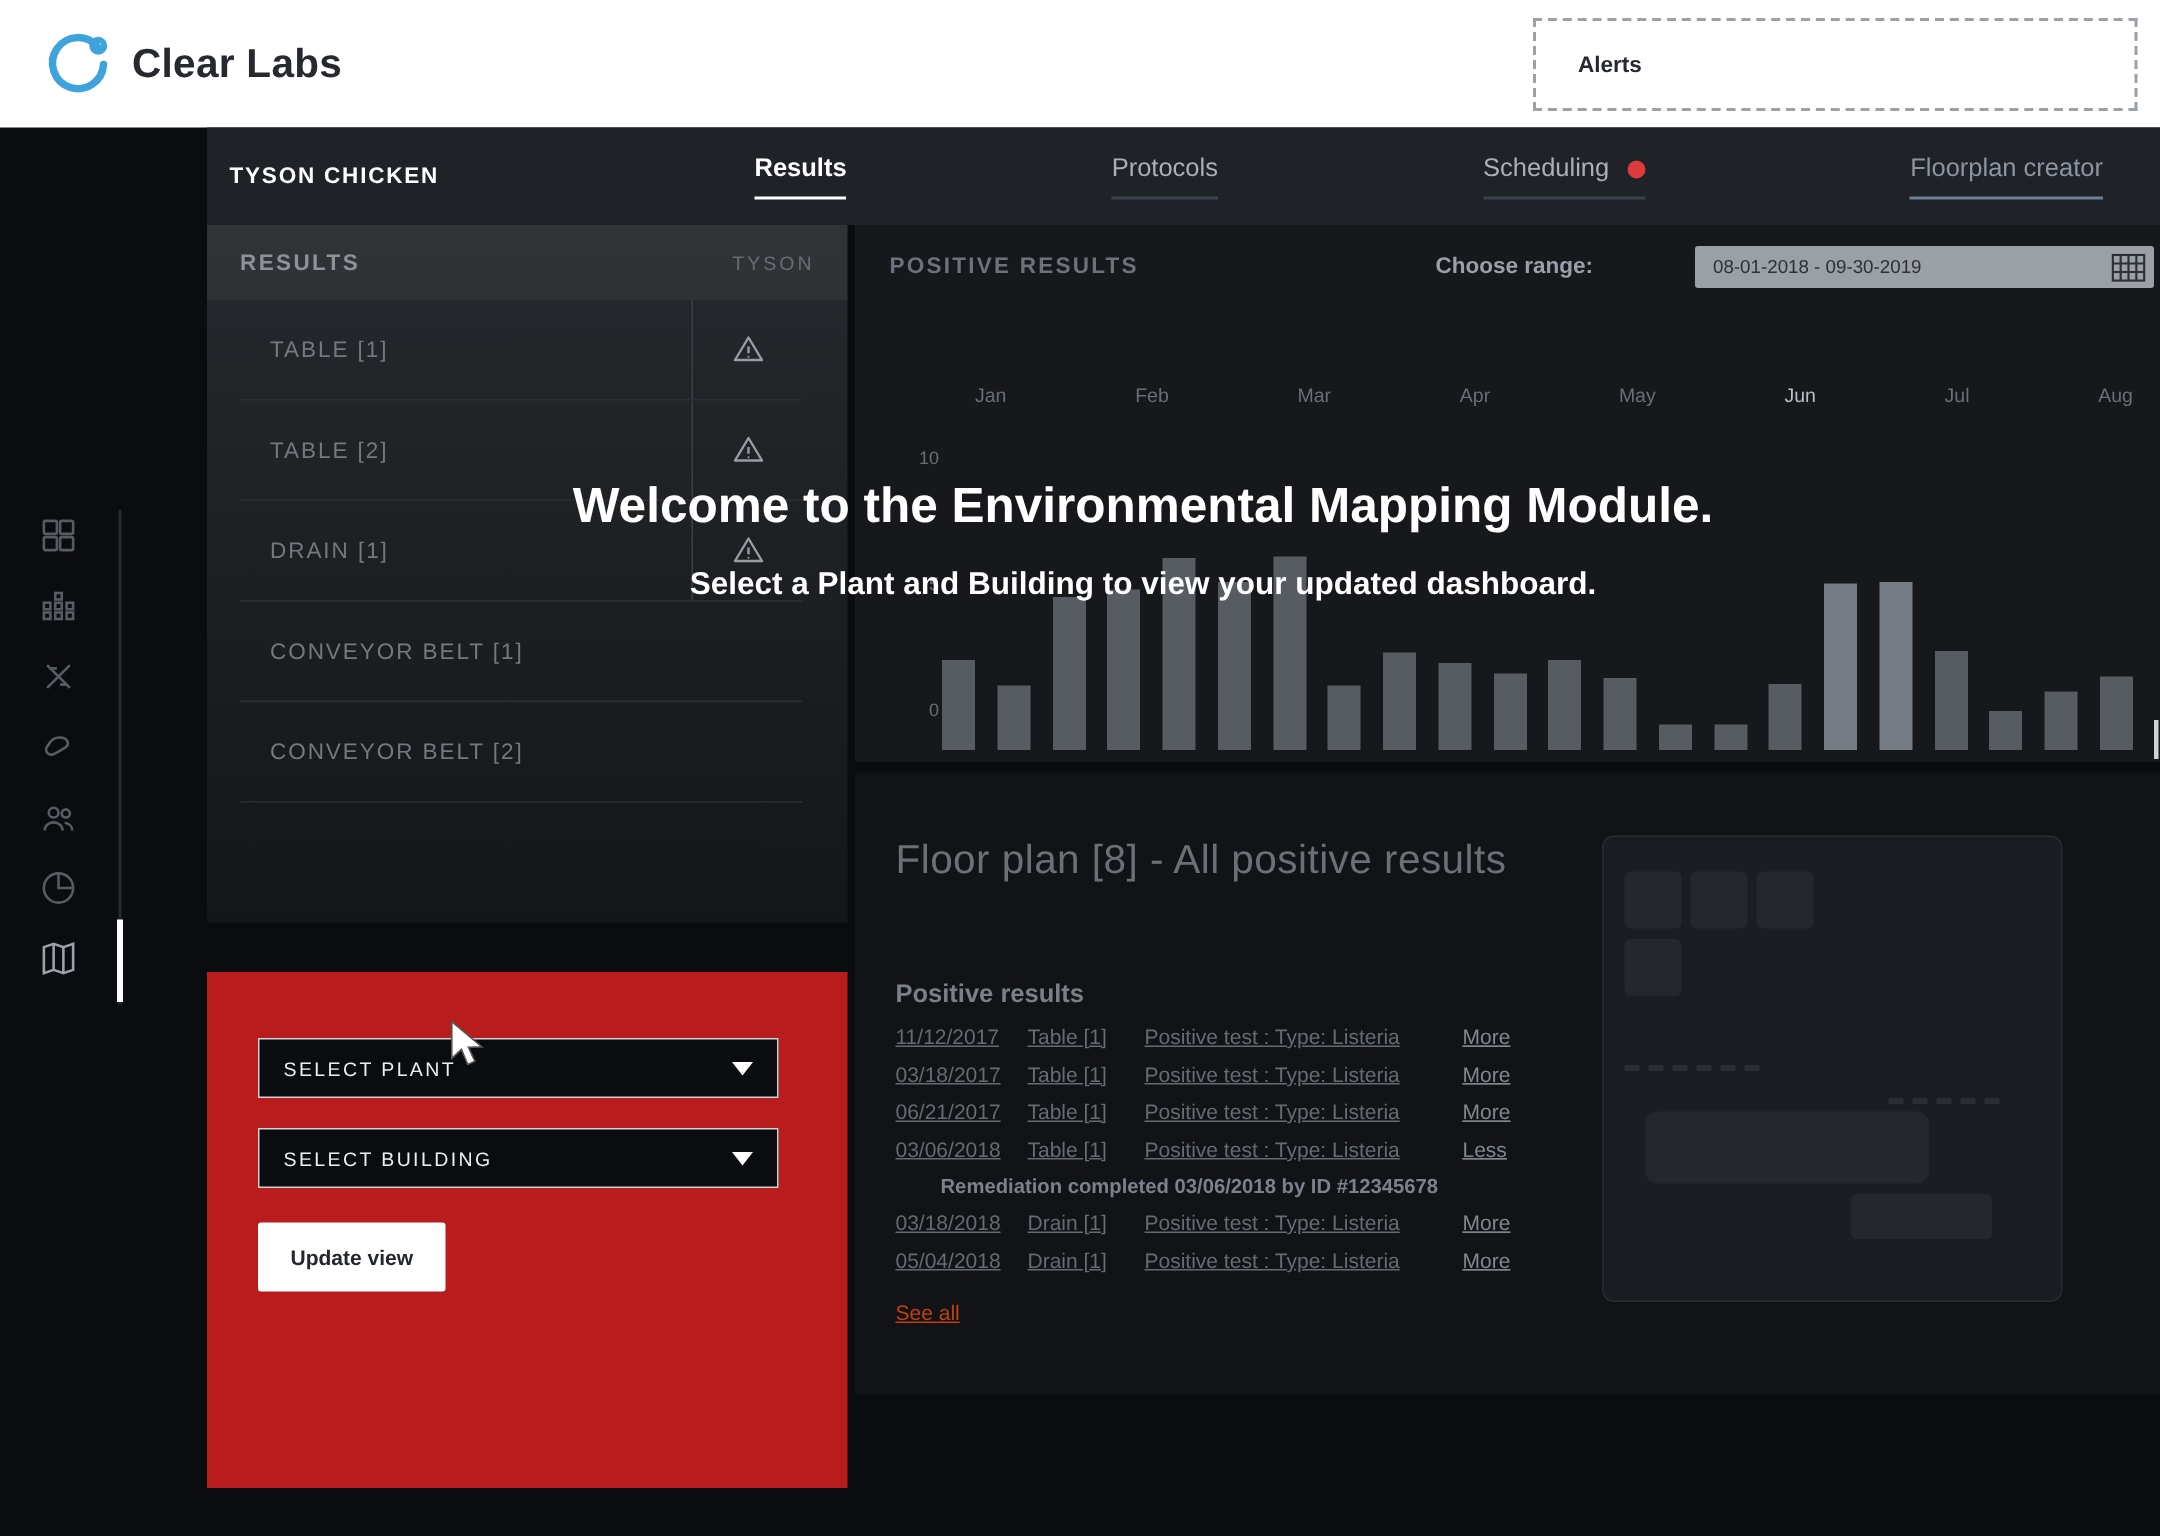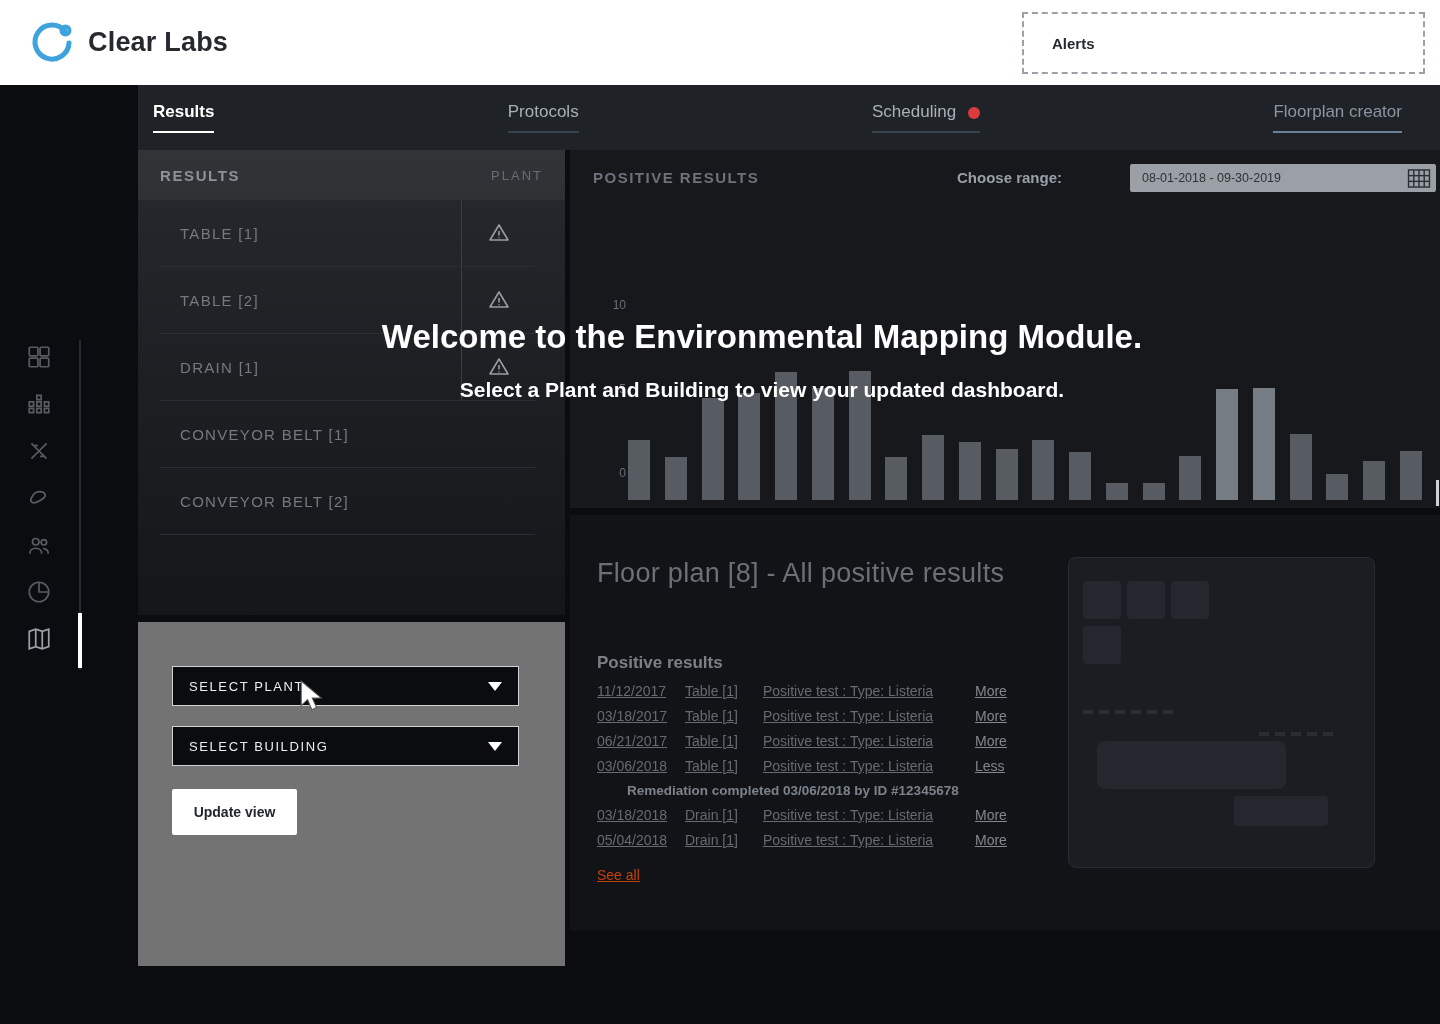--- a/index.html
+++ b/index.html
@@ -73,21 +73,21 @@
   .mm-sq { position:absolute; background:#24282e; border-radius:4px; }
   .mm-dash { position:absolute; display:flex; gap:6px; }
   .mm-dash i { width:10px; height:4px; background:#2a2e34; }
 
   
   .welcome { position:absolute; left:0; right:0; top:318px; padding-left:84px; text-align:center; z-index:50; }
   .welcome h1 { font-size:33px; font-weight:700; color:#ffffff; }
   .welcome h2 { margin-top:22px; font-size:21px; font-weight:700; color:#ffffff; }
 
   
-  .select-panel { position:absolute; left:138px; top:622px; width:427px; height:344px; background:#737373; z-index:40; }
+  .select-panel { position:absolute; left:138px; top:648px; width:427px; height:344px; background:#b91c1c; z-index:40; }
   .dd { position:absolute; left:34px; width:347px; height:40px; background:#0a0c0f; border:1px solid #cfd3d6; display:flex; align-items:center; justify-content:space-between; padding:0 16px; color:#eceef0; font-size:13px; letter-spacing:1.6px; cursor:pointer; }
   .dd.plant { top:44px; }
   .dd.building { top:104px; }
   .caret { width:0; height:0; border-left:7px solid transparent; border-right:7px solid transparent; border-top:9px solid #ffffff; }
   .update-btn { position:absolute; left:34px; top:167px; width:125px; height:46px; background:#ffffff; border:none; border-radius:2px; font-family:inherit; font-size:14px; font-weight:700; color:#24272b; cursor:pointer; }
 
   
   .export-btn { position:absolute; left:138px; top:938px; width:213px; height:50px; background:#8e959d; border:none; font-family:inherit; font-size:14px; font-weight:700; color:#22252a; cursor:pointer; z-index:40; }
   .cursor { position:absolute; left:300px; top:680px; z-index:60; }
 </style>
@@ -101,20 +101,21 @@
       <path d="M35.1 10.2 A17 17 0 1 0 39 22" fill="none" stroke="#3ea2dd" stroke-width="5" stroke-linecap="round"></path>
       <circle cx="35.5" cy="9.5" r="4" fill="none" stroke="#3ea2dd" stroke-width="4"></circle>
     </svg>
     <div class="brand">Clear Labs</div>
     <div class="alerts-box">
       <span>Alerts</span>
     </div>
   </div>
 
   <div class="nav">
+    <div class="nav-company">TYSON CHICKEN</div>
     <div class="nav-tabs">
       <div class="tab active"><span>Results</span></div>
       <div class="tab"><span>Protocols</span></div>
       <div class="tab"><span>Scheduling</span><span class="dot"></span></div>
       <div class="tab blueline"><span>Floorplan creator</span></div>
     </div>
   </div>
 
   <div class="sidebar">
     <div class="side-rule"></div>
@@ -170,21 +171,21 @@
             <path d="M3 5l6-2 6 2 6-2v16l-6 2-6-2-6 2z"></path>
             <path d="M9 3v16M15 5v16"></path>
           </svg>
       </span>
     </div>
   </div>
 
   <div class="results-panel">
     <div class="rp-head">
       <span class="rp-title">RESULTS</span>
-      <span class="rp-filter">PLANT</span>
+      <span class="rp-filter">TYSON</span>
     </div>
     <div class="rp-row">
       <span class="rp-label">TABLE [1]</span>
       <span class="rp-warn">
         <svg viewBox="0 0 24 24">
             <path d="M12 4 L21 19 H3 Z" stroke-linejoin="round"></path>
             <line x1="12" y1="10" x2="12" y2="14.5"></line>
             <circle cx="12" cy="16.8" r="0.7" fill="#989da4" stroke="none"></circle>
           </svg>
       </span>
@@ -226,20 +227,30 @@
         <svg width="24" height="19" viewBox="0 0 24 20" stroke="#2c3036" fill="none" stroke-width="1.5">
             <rect x="1" y="1" width="22" height="18"></rect>
             <line x1="1" y1="7" x2="23" y2="7"></line>
             <line x1="1" y1="13" x2="23" y2="13"></line>
             <line x1="6.5" y1="1" x2="6.5" y2="19"></line>
             <line x1="12" y1="1" x2="12" y2="19"></line>
             <line x1="17.5" y1="1" x2="17.5" y2="19"></line>
           </svg>
       </span>
     </div>
+    <div class="months">
+        <span class="month">Jan</span>
+        <span class="month">Feb</span>
+        <span class="month">Mar</span>
+        <span class="month">Apr</span>
+        <span class="month">May</span>
+        <span class="month hl">Jun</span>
+        <span class="month">Jul</span>
+        <span class="month">Aug</span>
+      </div>
     <div class="yticks">
         <span class="ytick" style="top: 148px;">10</span>
         <span class="ytick" style="top: 232px;">5</span>
         <span class="ytick" style="top: 316px;">0</span>
       </div>
     <div class="bars">
         <div class="bar" style="height: 60px;"></div>
         <div class="bar" style="height: 43px;"></div>
         <div class="bar" style="height: 102px;"></div>
         <div class="bar" style="height: 107px;"></div>

